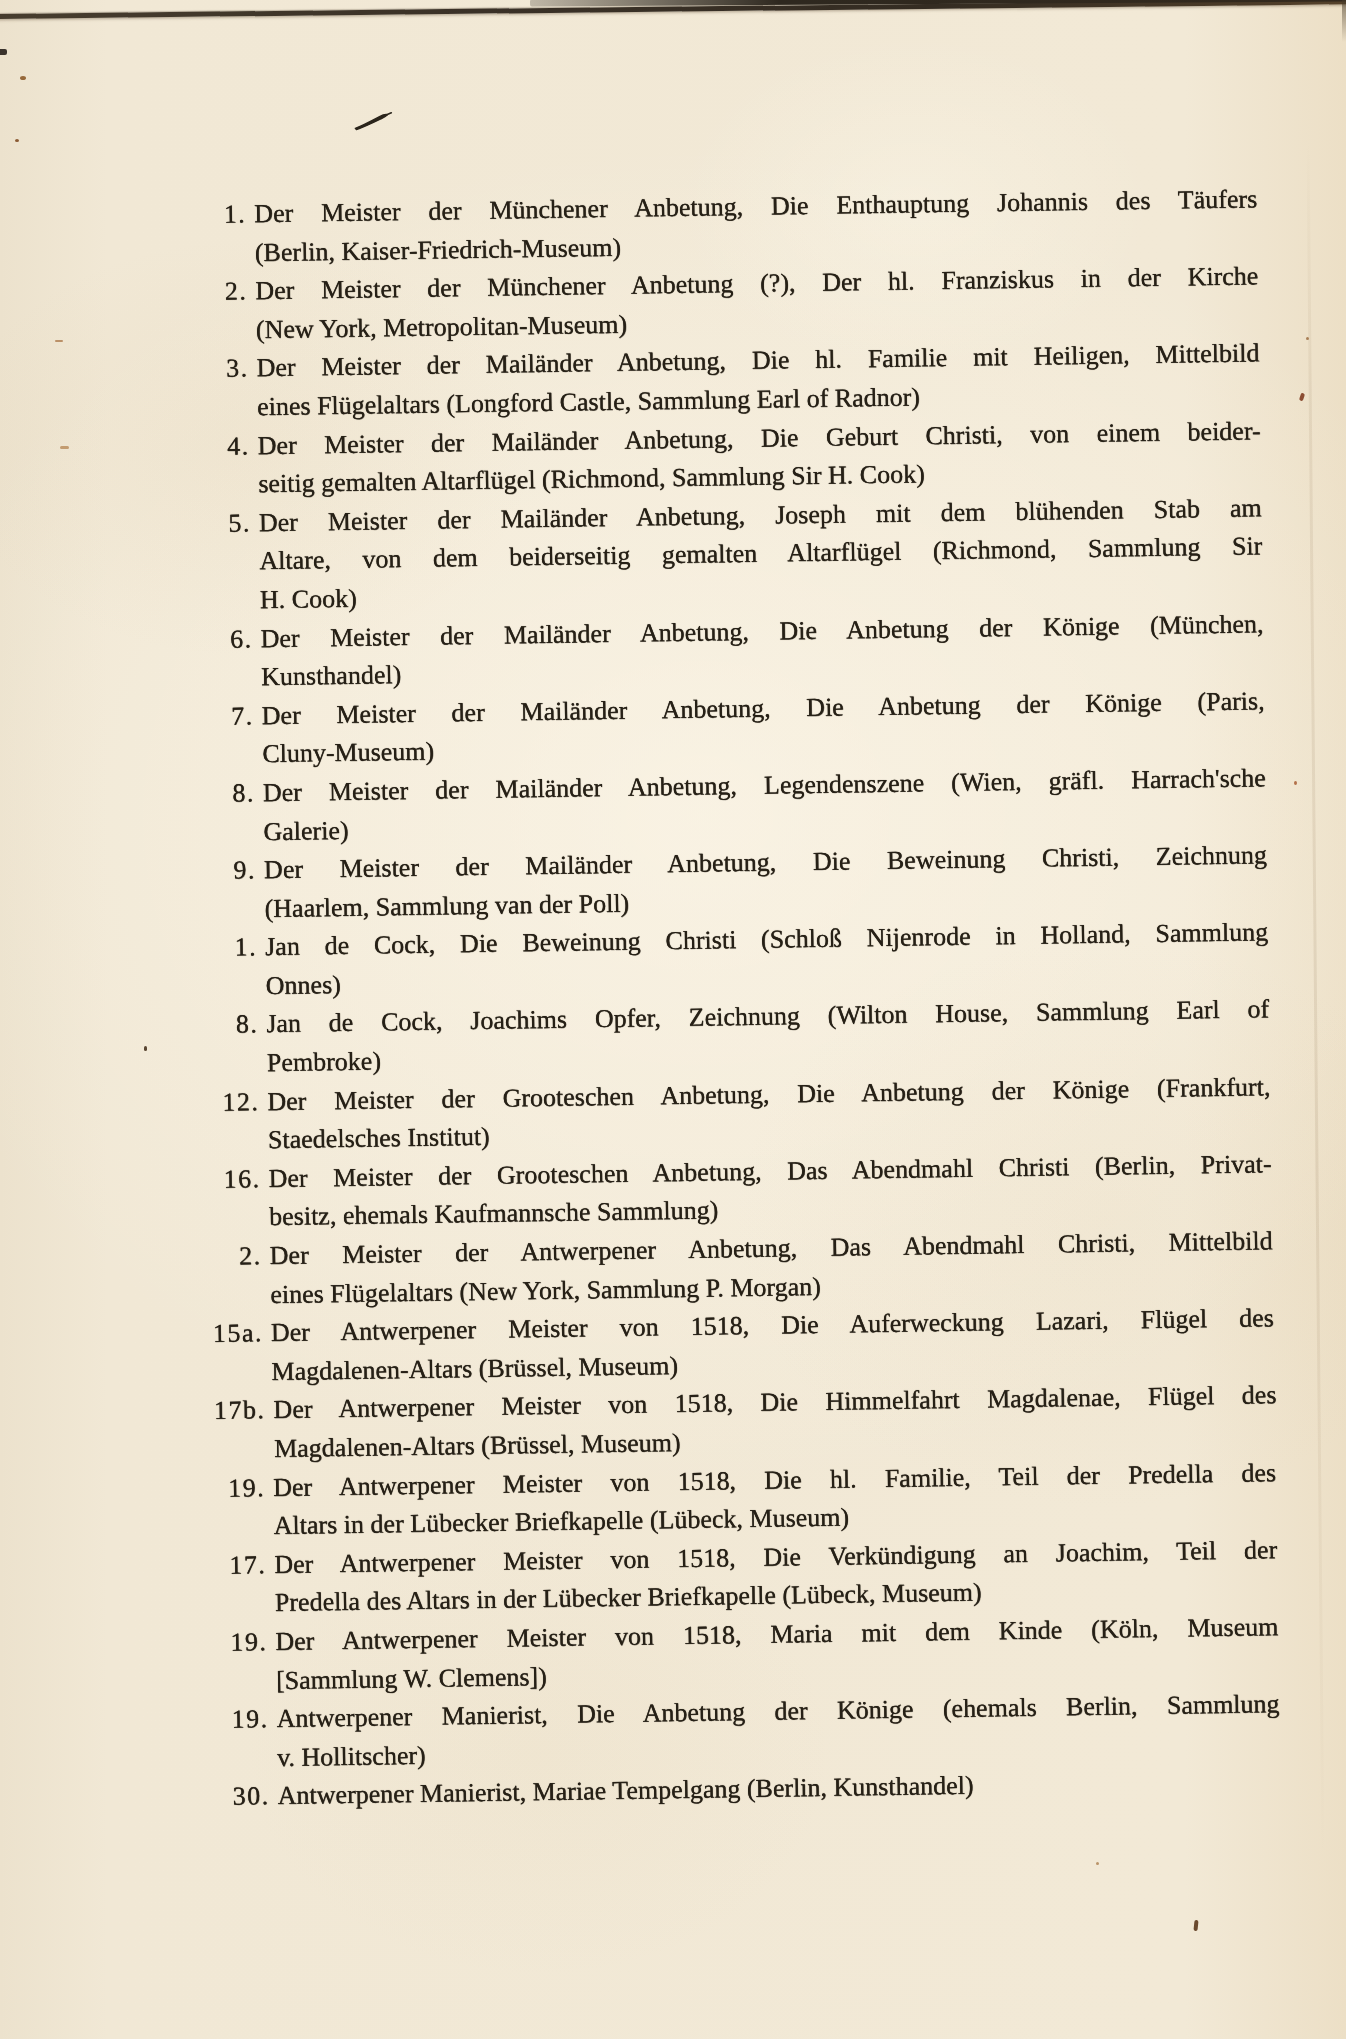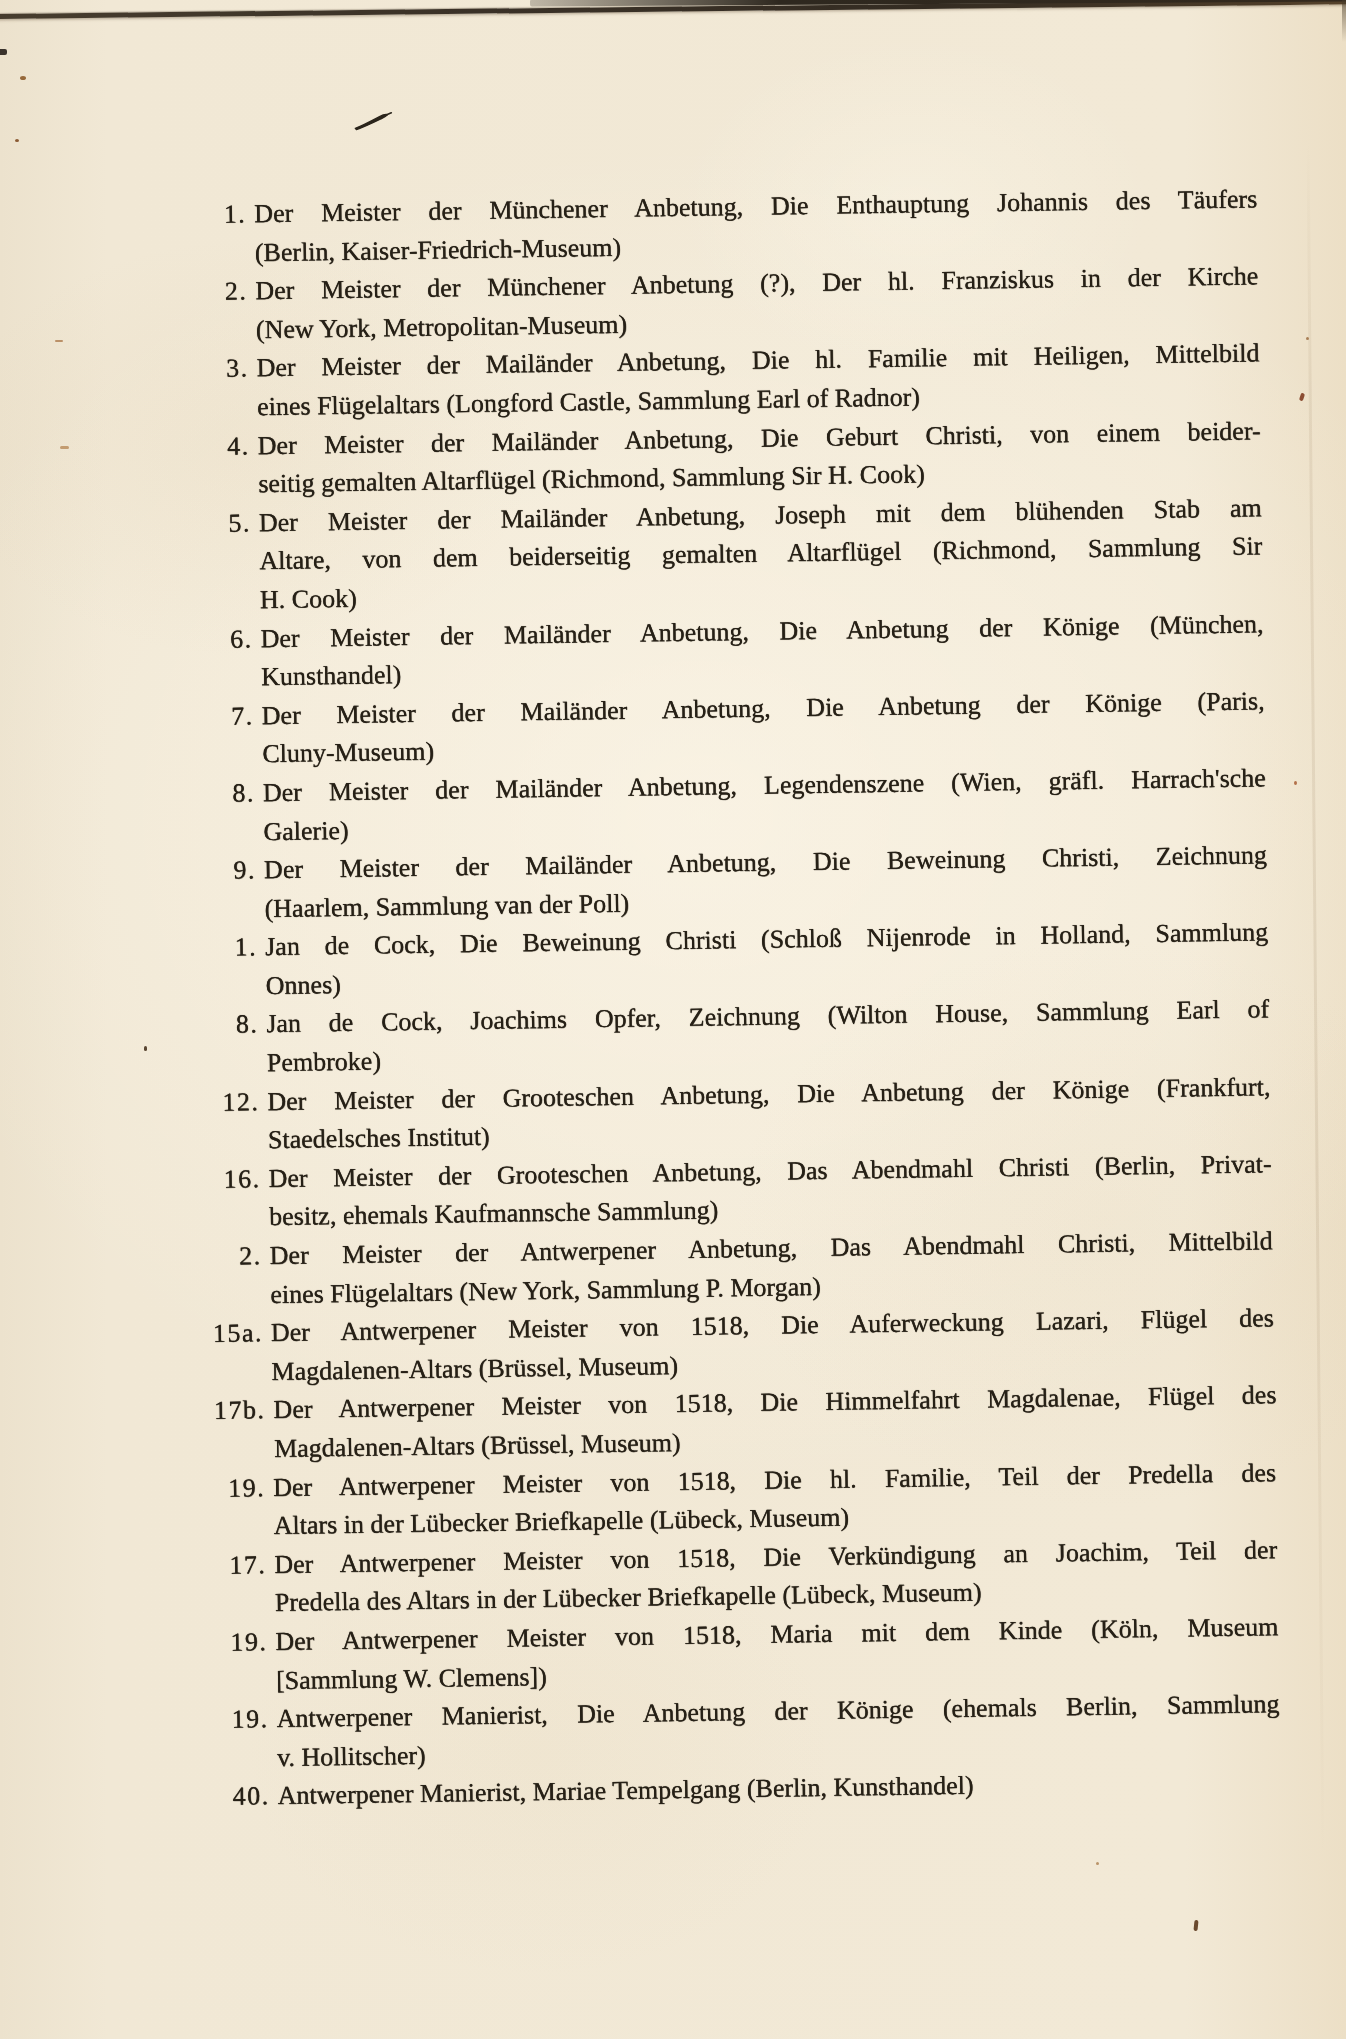--- a/index.html
+++ b/index.html
@@ -232,19 +232,19 @@
         </div>
       </div>
       <div class="entry">
         <div class="num">19.</div>
         <div class="txt">
           <div class="line j">Antwerpener Manierist, Die Anbetung der Könige (ehemals Berlin, Sammlung</div>
           <div class="line">v. Hollitscher)</div>
         </div>
       </div>
       <div class="entry">
-        <div class="num">40.</div>
+        <div class="num">30.</div>
         <div class="txt">
           <div class="line">Antwerpener Manierist, Mariae Tempelgang (Berlin, Kunsthandel)</div>
         </div>
       </div>
     </div>
 </div>
 
 </body></html>

